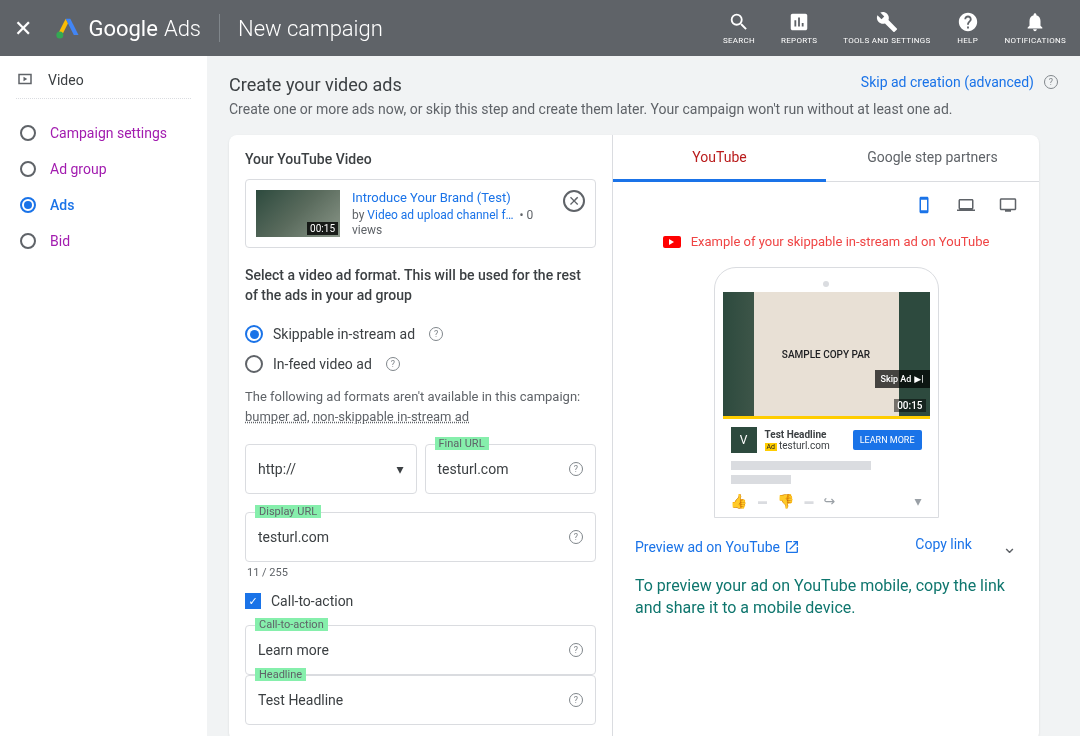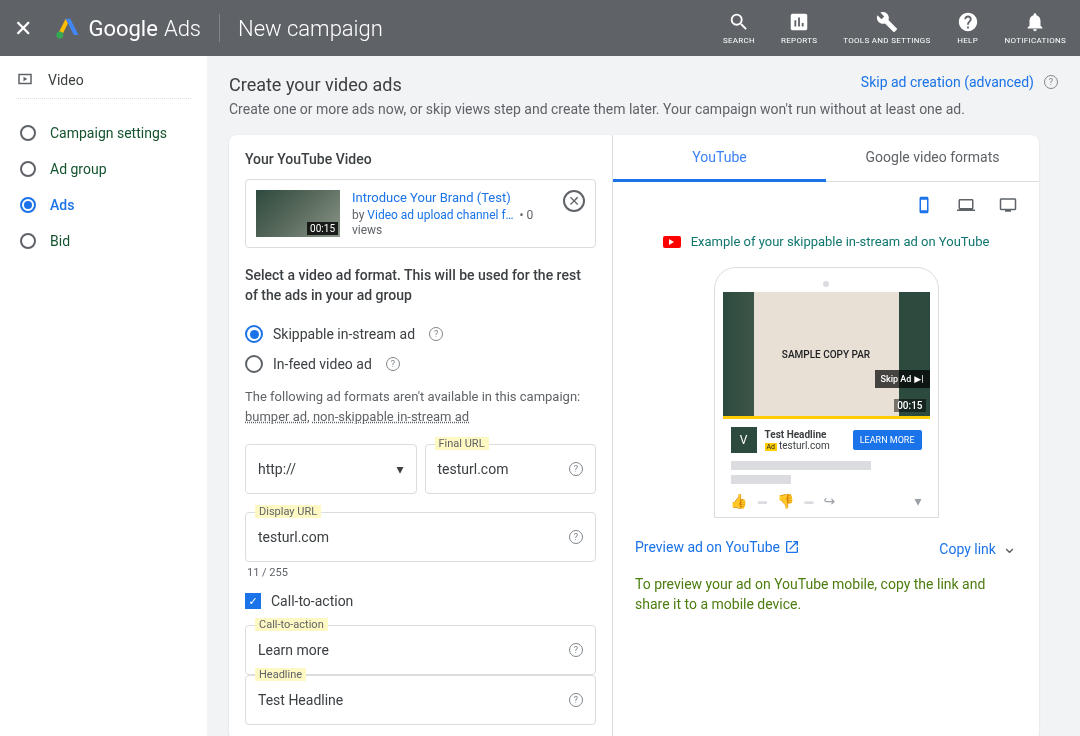--- a/index.html
+++ b/index.html
@@ -13,21 +13,21 @@
 .page-title{font-size:22px;font-weight:300}
 .header-spacer{flex:1}
 .header-icons{display:flex;gap:26px}
 .hicon{display:flex;flex-direction:column;align-items:center;font-size:8px;letter-spacing:0.3px;cursor:pointer}
 .hicon svg{width:22px;height:22px;fill:#fff;margin-bottom:3px}
 .main{display:flex;height:680px}
 .sidebar{width:207px;background:#fff;padding:14px 16px}
 .side-title{display:flex;align-items:flex-end;gap:14px;font-size:14px;color:#3c4043;margin-bottom:10px}
 .side-title svg{width:18px;height:18px;fill:#5f6368}
 .side-divider{border:none;border-top:1px dotted #dadce0;margin-bottom:16px}
-.side-item{display:flex;align-items:center;gap:14px;padding:10px 4px;font-size:14px;color:#14532d;cursor:pointer}
+.side-item{display:flex;align-items:center;gap:14px;padding:10px 4px;font-size:14px;color:#a21caf;cursor:pointer}
 .side-radio{width:16px;height:16px;border:2px solid #5f6368;border-radius:50%}
 .side-item.active .side-radio{border-color:#1a73e8;display:flex;align-items:center;justify-content:center}
 .side-item.active .side-radio::after{content:'';width:8px;height:8px;background:#1a73e8;border-radius:50%}
 .side-item.active{color:#1a73e8;font-weight:500}
 .content{flex:1;padding:18px 0 0 22px;overflow-y:auto}
 .section-header{display:flex;justify-content:space-between;align-items:flex-start;padding-right:22px;margin-bottom:6px}
 .section-title{font-size:18px;color:#3c4043}
 .skip-link{color:#1a73e8;font-size:14px;display:flex;align-items:center;gap:6px;cursor:pointer}
 .section-sub{color:#5f6368;font-size:14px;margin-bottom:18px}
 .card{background:#fff;border-radius:8px;display:flex;width:810px;box-shadow:0 1px 2px rgba(60,64,67,0.15)}
@@ -44,36 +44,36 @@
 .format-text{font-size:14px;font-weight:500;margin-bottom:14px;line-height:1.4}
 .radio-row{display:flex;align-items:center;gap:10px;padding:6px 0;cursor:pointer}
 .radio{width:18px;height:18px;border:2px solid #5f6368;border-radius:50%;flex-shrink:0}
 .radio.checked{border-color:#1a73e8;display:flex;align-items:center;justify-content:center}
 .radio.checked::after{content:'';width:9px;height:9px;background:#1a73e8;border-radius:50%}
 .help{width:14px;height:14px;border:1px solid #80868b;border-radius:50%;font-size:9px;display:inline-flex;align-items:center;justify-content:center;color:#80868b;margin-left:4px}
 .note{font-size:13px;color:#5f6368;margin:8px 0 18px;line-height:1.5}
 .note .u{text-decoration:underline dotted}
 .field-row{display:flex;gap:8px;margin-bottom:4px}
 .field{position:relative;flex:1}
-.field-label{position:absolute;top:-7px;left:10px;background:#fef9c3;padding:0 4px;font-size:11px;color:#5f6368}
+.field-label{position:absolute;top:-7px;left:10px;background:#86efac;padding:0 4px;font-size:11px;color:#5f6368}
 .field-box{border:1px solid #dadce0;border-radius:4px;height:50px;display:flex;align-items:center;padding:0 12px;font-size:14px;color:#3c4043}
 .proto{width:72px}
 .proto .field-box{justify-content:space-between}
 .counter{text-align:left;font-size:11px;color:#5f6368;margin:4px 2px 14px}
 .check-row{display:flex;align-items:center;gap:10px;margin-bottom:16px}
 .checkbox{width:16px;height:16px;background:#1a73e8;display:flex;align-items:center;justify-content:center;color:#fff;font-size:11px}
 .preview-panel{flex:1;display:flex;flex-direction:column}
 .tabs{display:flex;border-bottom:1px solid #dadce0}
 .tab{flex:1;text-align:center;padding:14px;font-size:14px;color:#5f6368;cursor:pointer}
-.tab.active{color:#3b82f6;border-bottom:3px solid #1a73e8;margin-bottom:-1px}
+.tab.active{color:#b91c1c;border-bottom:3px solid #1a73e8;margin-bottom:-1px}
 .device-icons{display:flex;justify-content:flex-end;gap:24px;padding:14px 22px}
 .device-icons .dev{width:18px;height:18px}
 .device-icons svg{fill:#5f6368}
 .device-icons .dev.active svg{fill:#1a73e8}
-.example-row{display:flex;align-items:center;justify-content:center;gap:10px;font-size:13px;color:#0f766e;margin:6px 1px 18px}
+.example-row{display:flex;align-items:center;justify-content:center;gap:10px;font-size:13px;color:#ef4444;margin:6px 1px 18px}
 .yt-sq{width:18px;height:12px;background:#ff0000;border-radius:2px;display:flex;align-items:center;justify-content:center}
 .yt-sq::after{content:'';border-left:5px solid #fff;border-top:3px solid transparent;border-bottom:3px solid transparent}
 .phone{width:225px;margin:0 auto;border:1px solid #dadce0;border-radius:22px 22px 0 0;padding:8px;background:#fff}
 .phone-top{height:16px;display:flex;justify-content:center;align-items:center}
 .phone-dot{width:6px;height:6px;background:#dadce0;border-radius:50%}
 .video-prev{position:relative;height:124px;background:linear-gradient(90deg,#2d4a3e 0%,#3d5548 15%,#e8e0d5 15%,#e8e0d5 85%,#2d4a3e 85%);display:flex;align-items:center;justify-content:center;color:#202124;font-size:10px;font-weight:500;text-align:center}
 .skip-ad{position:absolute;right:0;bottom:28px;background:rgba(0,0,0,0.7);color:#fff;font-size:9px;padding:4px 6px;display:flex;align-items:center;gap:3px}
 .vdur{position:absolute;right:4px;bottom:4px;color:#fff;font-size:10px;background:rgba(0,0,0,0.5);padding:1px 3px}
 .progress{height:3px;background:#ffcd00}
 .headline-row{display:flex;align-items:center;padding:8px;gap:8px}
@@ -82,22 +82,22 @@
 .hl-title{font-weight:700}
 .hl-ad{display:inline-block;background:#ffcd00;color:#202124;font-size:7px;padding:0 2px;margin-right:2px}
 .learn-btn{background:#1a73e8;color:#fff;font-size:9px;padding:5px 7px;border-radius:2px}
 .bars{padding:0 8px}
 .bar{height:9px;background:#dadce0;margin-bottom:5px}
 .bar.w1{width:140px}.bar.w2{width:60px}
 .icons-row{display:flex;gap:10px;padding:4px 8px 0;align-items:center}
 .icons-row span{font-size:14px;color:#9aa0a6}
 .preview-footer{display:flex;justify-content:space-between;align-items:center;padding:18px 22px}
 .link-blue{color:#1a73e8;font-size:14px;display:flex;align-items:center;gap:4px;cursor:pointer}
-.copy-row{display:flex;align-items:flex-end;gap:6px}
-.footer-note{font-size:14px;color:#4d7c0f;padding:0 22px 18px;line-height:1.4}
+.copy-row{display:flex;align-items:flex-start;gap:30px}
+.footer-note{font-size:16px;color:#0f766e;padding:0 22px 18px;line-height:1.4}
 .help-in{margin-left:auto}
 </style>
 </head>
 <body>
 
 <div class="header">
   <span class="close-x">✕</span>
   <div class="logo">
     <svg viewBox="0 0 24 24">
         <path fill="#FBBC04" d="M3 18l7-14 2 4-5 10z"></path>
@@ -173,21 +173,21 @@
   </div>
 
   <div class="content">
     <div class="section-header">
       <div class="section-title">Create your video ads</div>
       <div class="skip-link">
           <span>Skip ad creation (advanced)</span>
           <span class="help">?</span>
         </div>
     </div>
-    <div class="section-sub">Create one or more ads now, or skip views step and create them later. Your campaign won't run without at least one ad.</div>
+    <div class="section-sub">Create one or more ads now, or skip this step and create them later. Your campaign won't run without at least one ad.</div>
 
     <div class="card">
       <div class="form-panel">
         <div class="label">Your YouTube Video</div>
         <div class="video-item">
           <div class="thumb">
               <span class="dur">00:15</span>
             </div>
           <div class="video-meta">
             <span class="video-title">Introduce Your Brand (Test)</span>
@@ -253,21 +253,21 @@
               <span>Test Headline</span>
               <span class="help help-in">?</span>
             </div>
           </div>
 
       </div>
 
       <div class="preview-panel">
         <div class="tabs">
           <div class="tab active">YouTube</div>
-          <div class="tab">Google video formats</div>
+          <div class="tab">Google step partners</div>
         </div>
         <div class="device-icons">
           <span class="dev active"><svg viewBox="0 0 24 24">
                 <path d="M16 1H8C6.9 1 6 1.9 6 3v18c0 1.1.9 2 2 2h8c1.1 0 2-.9 2-2V3c0-1.1-.9-2-2-2zm0 18H8V5h8v14z"></path>
               </svg></span>
           <span class="dev"><svg viewBox="0 0 24 24">
                 <path d="M20 18c1.1 0 2-.9 2-2V6c0-1.1-.9-2-2-2H4c-1.1 0-2 .9-2 2v10c0 1.1.9 2 2 2H0v2h24v-2h-4zM4 6h16v10H4V6z"></path>
               </svg></span>
           <span class="dev"><svg viewBox="0 0 24 24">
                 <path d="M21 3H3c-1.1 0-2 .9-2 2v12c0 1.1.9 2 2 2h5v2h8v-2h5c1.1 0 2-.9 2-2V5c0-1.1-.9-2-2-2zm0 14H3V5h18v12z"></path>

